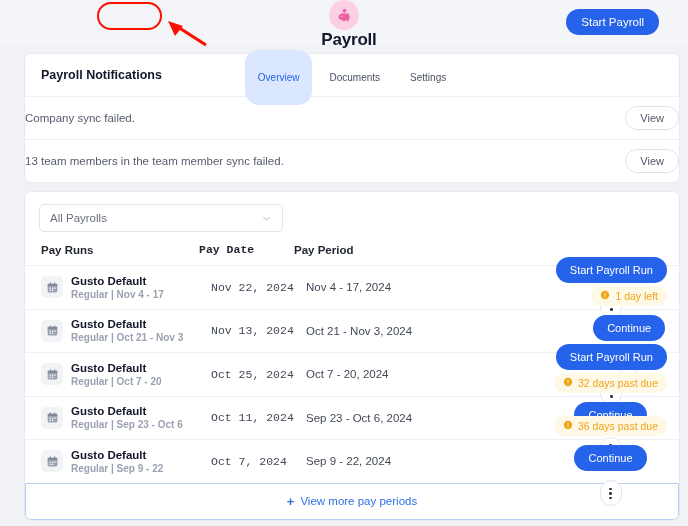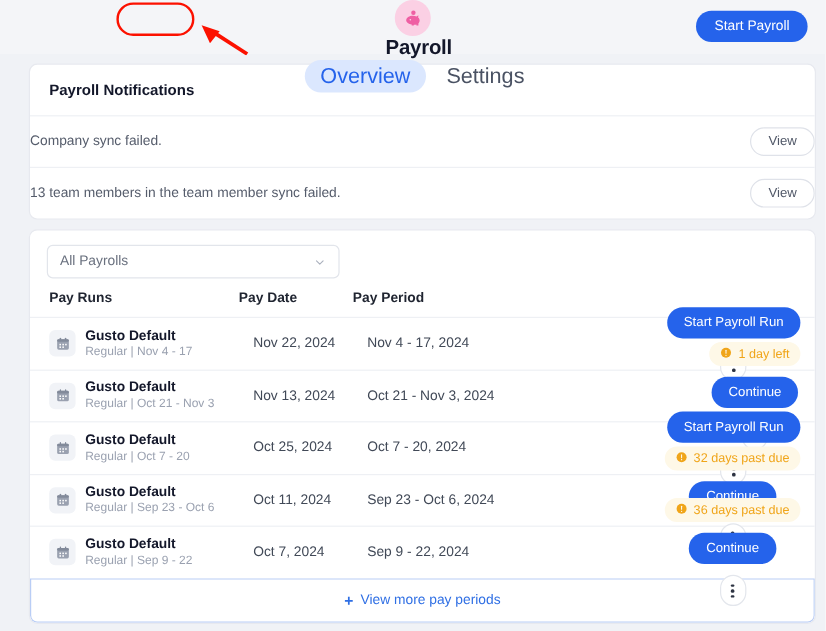--- a/index.html
+++ b/index.html
@@ -49,36 +49,36 @@
   }
 
   .tabs {
     display: flex;
     align-items: center;
     margin-left: 16px;
     gap: 4px;
   }
 
   .tab {
-    font-size: 18px;
+    font-size: 10px;
     color: #4a5263;
-    padding: 3px 13px;
+    padding: 22px 13px;
     border-radius: 14px;
     white-space: nowrap;
     cursor: pointer;
   }
 
   .tab.active {
     background: #dbe7fe;
     color: #2563eb;
   }
 
   .start-payroll-btn {
     position: absolute;
-    right: 15px;
+    right: 29px;
     top: 9px;
     background: #2563eb;
     color: #ffffff;
     border: none;
     font-family: inherit;
     font-size: 11.5px;
     padding: 7px 15px;
     border-radius: 15px;
     cursor: pointer;
     white-space: nowrap;
@@ -173,21 +173,21 @@
   .table-head {
     display: flex;
     align-items: center;
     padding: 0 16px 9px 16px;
     font-size: 11.5px;
     font-weight: bold;
     color: #1f2430;
   }
 
   .col-runs   { width: 158px; }
-  .col-date   { width: 95px; }
+  .col-date   { width: 95px; font-family: Liberation Mono, monospace; }
   .col-period { width: 160px; }
 
   .row {
     display: flex;
     align-items: center;
     padding: 0 12px 0 16px;
     height: 43.5px;
     border-top: 1px solid #eef0f4;
   }
 
@@ -213,20 +213,21 @@
     font-size: 11.5px;
     font-weight: bold;
     color: #13172a;
     line-height: 14px;
   }
 
   .run-sub {
     font-size: 10px;
     color: #9aa1b0;
     line-height: 13px;
+    font-weight: bold;
   }
 
   .cell-date, .cell-period {
     font-size: 11.5px;
     color: #414957;
   }
 
   .row-actions {
     margin-left: auto;
     display: flex;
@@ -316,20 +317,21 @@
       <circle cx="12" cy="5.2" r="2.6" fill="#ef5fa3"></circle>
       <path d="M3.5 14.3c0-3.4 3.6-5.6 8-5.6 1.5 0 2.9.25 4.1.7l2.3-1.3-.35 2.6c1.1.9 1.8 2.1 1.8 3.6 0 1.3-.55 2.45-1.45 3.35V20h-2.4v-1.15c-.75.2-1.55.3-2.4.3h-.6V20H10v-1.05c-3.7-.55-6.5-2.5-6.5-4.65z" fill="#ef5fa3"></path>
       <circle cx="8.4" cy="13.4" r="0.95" fill="#fbd0e4"></circle>
     </svg>
   </div>
 
   <div class="brand-title">Payroll</div>
 
   <div class="tabs">
     <div class="tab active">Overview</div>
+    <div class="tab">Documents</div>
     <div class="tab">Settings</div>
   </div>
 
   <button class="start-payroll-btn">Start Payroll</button>
 
   <div class="annot-oval"></div>
   <svg class="annot-arrow" viewBox="0 0 48 26">
     <path d="M46 25 L18 7" stroke="#fc1100" stroke-width="3.2" fill="none"></path>
     <path d="M8 1 L23 6 L15 16 Z" fill="#fc1100"></path>
   </svg>

